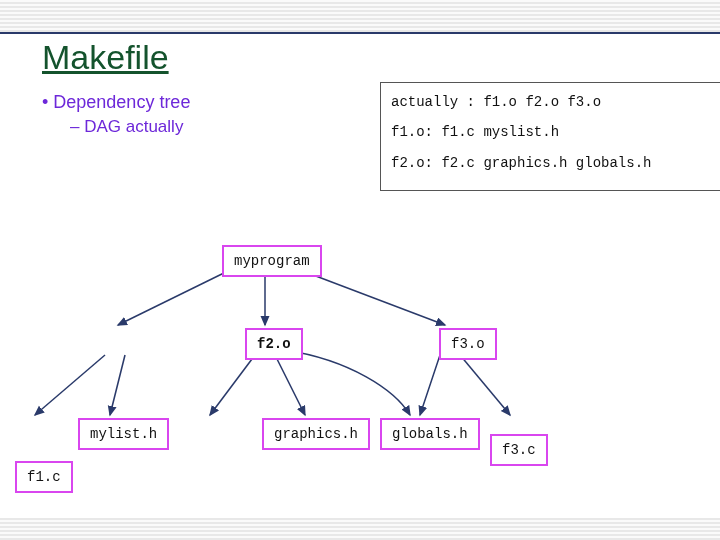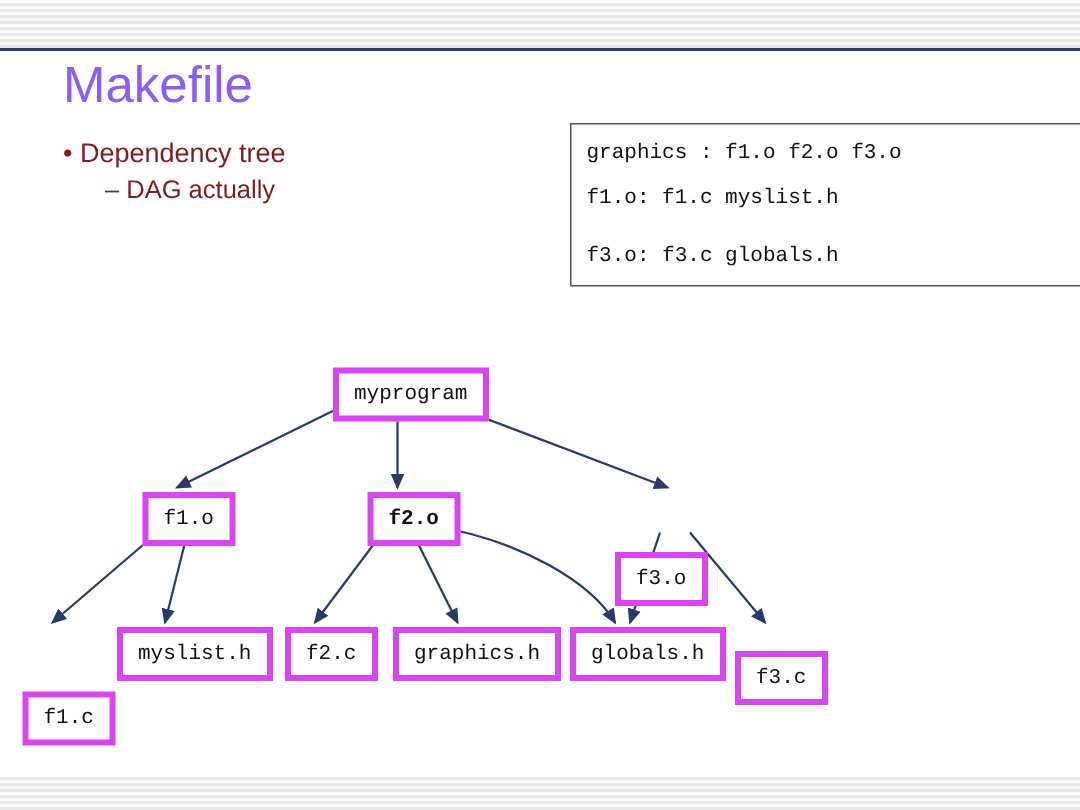--- a/index.html
+++ b/index.html
@@ -2,30 +2,30 @@
 <html><head>
 <meta charset="utf-8">
 <style>
   html,body{margin:0;padding:0;width:720px;height:540px;font-family:Arial,Helvetica,sans-serif;background:transparent;}
   .slide{position:relative;width:720px;height:540px;background:#fff;}
   .header-band{position:absolute;left:0;right:0;top:0;height:32px;
     background:repeating-linear-gradient(0deg,#e8e8e8 0 2px,#fafafa 2px 4px);}
   .header-line{position:absolute;left:0;right:0;top:32px;height:2px;background:#2a3a6a;}
   .footer-band{position:absolute;left:0;right:0;bottom:0;height:22px;
     background:repeating-linear-gradient(0deg,#e8e8e8 0 2px,#fafafa 2px 4px);}
-  .title{position:absolute;left:42px;top:38px;font-size:34px;color:#8b5cf6;}
-  .bullets{position:absolute;left:42px;top:92px;font-size:18px;color:#7f1d1d;}
+  .title{position:absolute;left:42px;top:38px;font-size:34px;color:#14532d;text-decoration:underline;}
+  .bullets{position:absolute;left:42px;top:92px;font-size:18px;color:#6d28d9;}
   .bullets .b1{margin-bottom:4px;}
   .bullets .b2{margin-left:28px;font-size:17px;}
   .codebox{position:absolute;left:380px;top:82px;width:320px;border:1px solid #555;padding:8px 10px;
     font-family:"Courier New",monospace;font-size:14px;color:#111;background:#fff;}
   .codebox div{white-space:pre;line-height:1.6;}
   .codebox .gap{height:8px;}
   .dag{position:absolute;left:0;top:240px;width:720px;height:260px;}
-  .node{position:absolute;border:4px solid #d946ef;background:#fff;padding:6px 10px;
+  .node{position:absolute;border:2px solid #d946ef;background:#fff;padding:6px 10px;
     font-family:"Courier New",monospace;font-size:14px;color:#111;text-align:center;}
   svg.edges{position:absolute;left:0;top:0;width:720px;height:260px;overflow:visible;}
   svg.edges line{stroke:#2a3a6a;stroke-width:1.5;}
   svg.edges path{stroke:#2a3a6a;stroke-width:1.5;fill:none;}
   svg.edges polygon{fill:#2a3a6a;}
 </style>
 </head>
 <body>
 
 <div class="slide">
@@ -34,26 +34,26 @@
   <div class="footer-band"></div>
 
   <div class="title">Makefile</div>
 
   <div class="bullets">
     <div class="b1">• Dependency tree</div>
     <div class="b2">–  DAG actually</div>
   </div>
 
   <div class="codebox">
-    <div>graphics : f1.o f2.o f3.o</div>
+    <div>actually : f1.o f2.o f3.o</div>
     <div class="gap"></div>
     <div>f1.o: f1.c myslist.h</div>
     <div class="gap"></div>
+    <div>f2.o: f2.c graphics.h globals.h</div>
     <div class="gap"></div>
-    <div>f3.o: f3.c globals.h</div>
   </div>
 
   <div class="dag">
     <svg class="edges">
       <defs>
         <marker id="arr" markerWidth="8" markerHeight="8" refX="6" refY="3" orient="auto">
           <polygon points="0,0 7,3 0,6"></polygon>
         </marker>
       </defs>
 
@@ -67,24 +67,22 @@
       <line x1="255" y1="115" x2="210" y2="175" marker-end="url(#arr)"></line>
       <line x1="275" y1="115" x2="305" y2="175" marker-end="url(#arr)"></line>
       <path d="M285,110 C350,120 395,150 410,175" marker-end="url(#arr)"></path>
 
       <line x1="440" y1="115" x2="420" y2="175" marker-end="url(#arr)"></line>
       <line x1="460" y1="115" x2="510" y2="175" marker-end="url(#arr)"></line>
     </svg>
 
     <div class="node" style="left:222px;top:5px;">myprogram</div>
 
-    <div class="node" style="left:95px; top:88px;">f1.o</div>
     <div class="node" style="left:245px;top:88px;font-weight:bold;">f2.o</div>
-    <div class="node" style="left:410px;top:88px;margin-top:40px;">f3.o</div>
+    <div class="node" style="left:439px;top:88px;">f3.o</div>
 
     <div class="node" style="left:15px; top:178px;margin-top:43px;">f1.c</div>
-    <div class="node" style="left:78px; top:178px;">myslist.h</div>
-    <div class="node" style="left:190px;top:178px;">f2.c</div>
+    <div class="node" style="left:78px; top:178px;">mylist.h</div>
     <div class="node" style="left:262px;top:178px;">graphics.h</div>
     <div class="node" style="left:380px;top:178px;">globals.h</div>
     <div class="node" style="left:490px;top:194px;">f3.c</div>
   </div>
 </div>
 
 </body></html>

